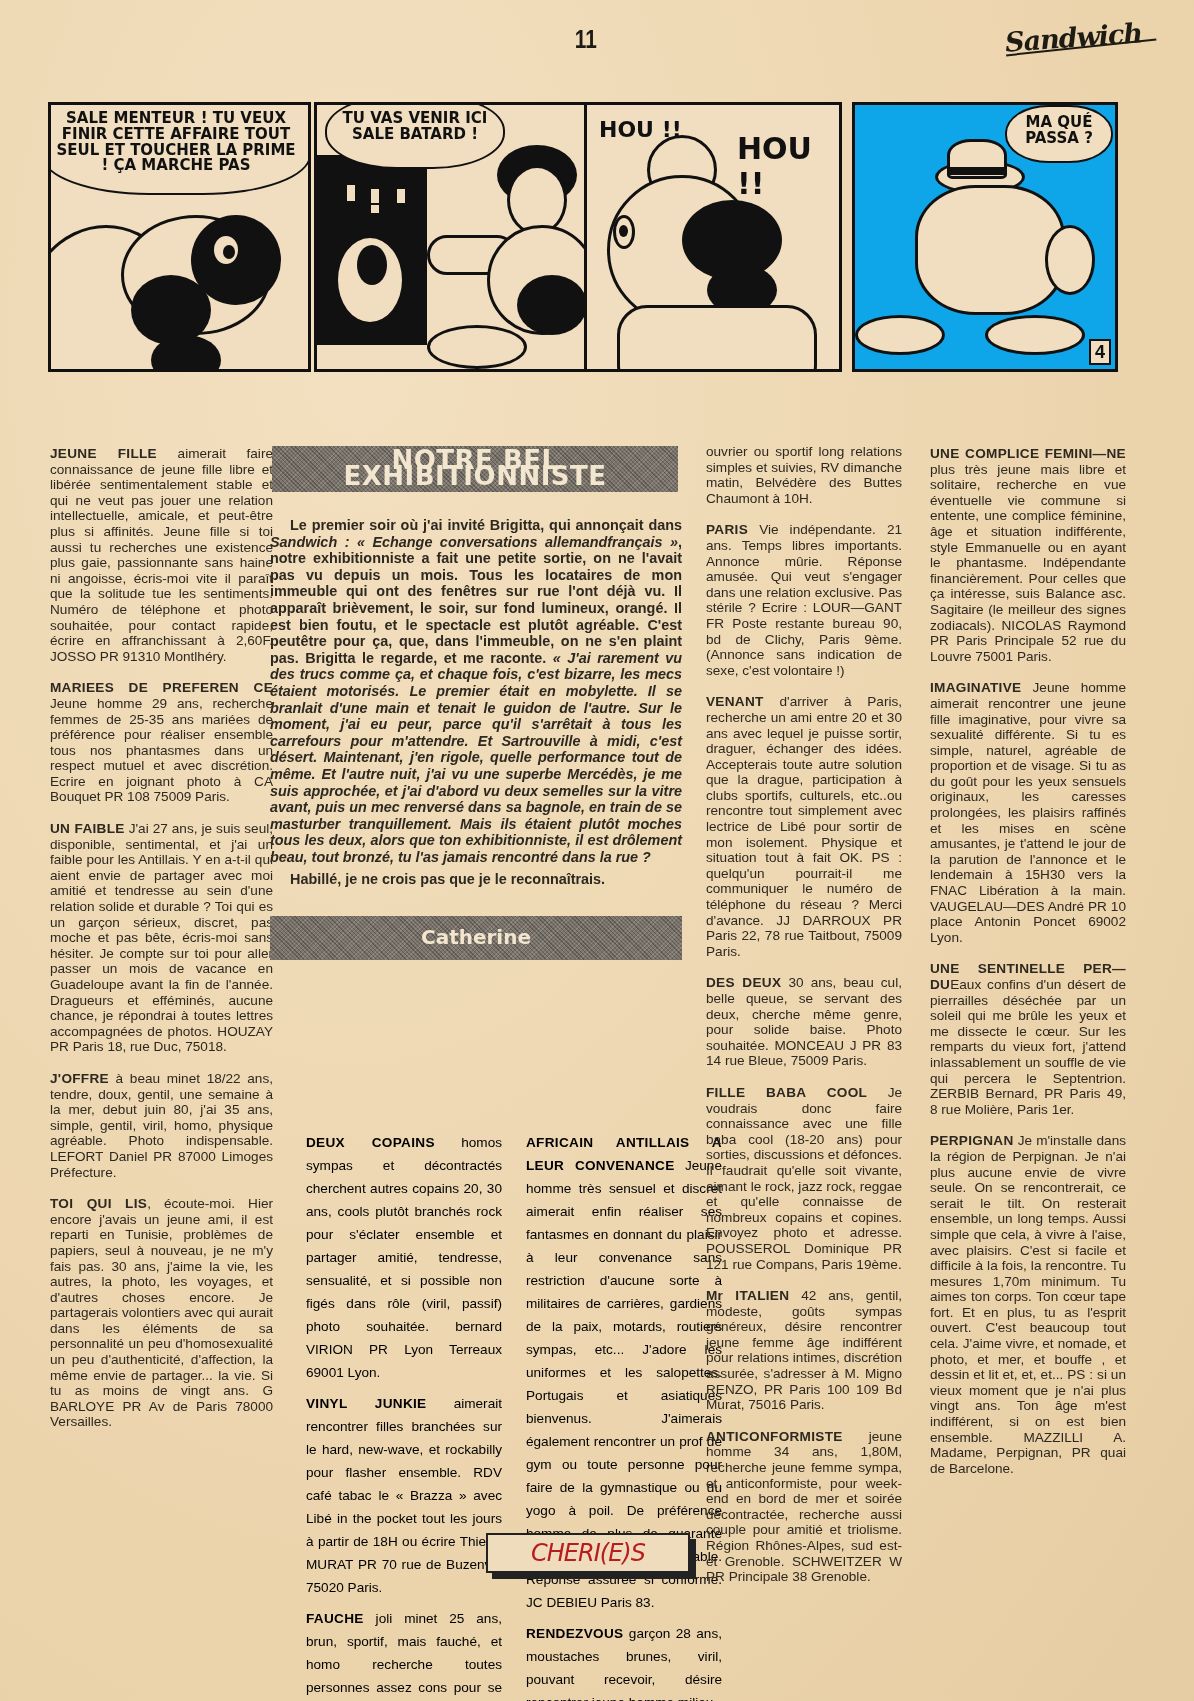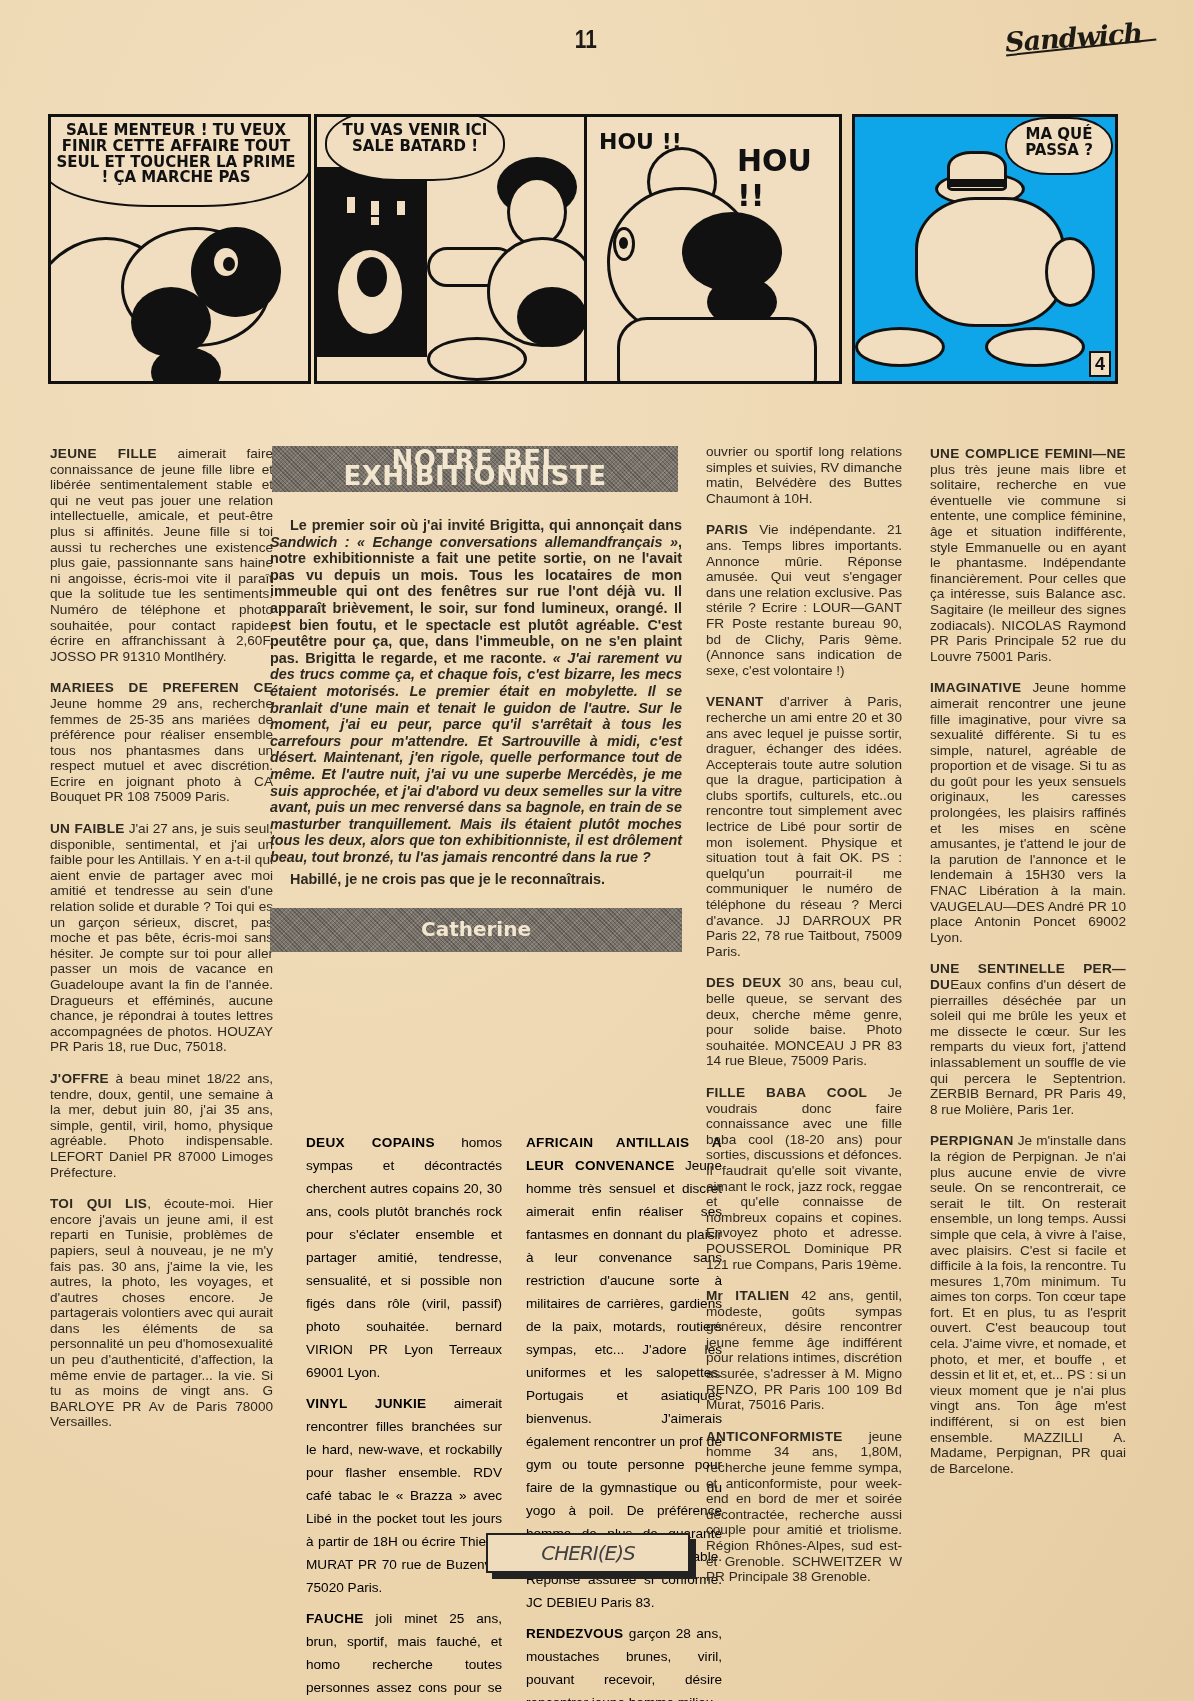--- a/index.html
+++ b/index.html
@@ -24,21 +24,21 @@
     transform: rotate(-4deg);
   }
   .logo::after {
     content: ""; position: absolute; left: 0; right: -14px; bottom: 4px; height: 2px;
     background: #1e1a14; transform: rotate(-2deg);
   }
 
   
   .strip { position: absolute; left: 48px; top: 102px; width: 1070px; height: 270px; }
   .panel {
-    position: absolute; top: 12px; height: 270px; border: 3px solid #111;
+    position: absolute; top: 0; height: 270px; border: 3px solid #111;
     background: #f1dec0; overflow: hidden;
   }
   .panel.p1 { left: 0; width: 263px; }
   .panel.p2 { left: 266px; width: 316px; }
   .panel.p3 { left: 536px; width: 258px; }
   .panel.p4 { left: 804px; width: 266px; background: #0ea5e9; }
   .bubble {
     position: absolute; background: #f1dec0; border: 2px solid #111; border-radius: 40% / 48%;
     font-family: "DejaVu Sans", sans-serif; font-weight: bold; color: #111;
     text-align: center; line-height: 1.05; padding: 6px 10px; text-transform: uppercase;
@@ -75,36 +75,36 @@
     height: 46px; margin: 0 0 25px 0;
     background-color: #7b746b;
     background-image:
       repeating-linear-gradient(45deg, rgba(0,0,0,0.25) 0 1px, transparent 1px 3px),
       repeating-linear-gradient(-45deg, rgba(255,255,255,0.15) 0 1px, transparent 1px 3px);
     color: #f3e6cf; font-weight: bold; text-align: center;
     font-family: "DejaVu Sans", sans-serif;
     display: flex; align-items: center; justify-content: center;
   }
   .banner.b1 { width: 406px; font-size: 26px; letter-spacing: 0.5px; margin-left: 2px; }
-  .banner.b2 { width: 412px; height: 44px; font-size: 20px; margin-top: 20px; margin-bottom: 18px; }
+  .banner.b2 { width: 412px; height: 44px; font-size: 20px; margin-top: 28px; margin-bottom: 18px; }
   .article { font-weight: bold; font-size: 14.4px; line-height: 16.6px; text-align: justify; }
   .article p { text-indent: 20px; margin-bottom: 6px; }
   .article em { font-style: italic; }
 
   .sub { position: absolute; top: 1131px; font-size: 13.6px; line-height: 23px; text-align: justify; color: #000000; margin-left: 36px; }
   .sub.s1 { left: 270px; width: 196px; }
   .sub.s2 { left: 490px; width: 196px; }
   .ad.tight { margin-bottom: 8px; }
 
   .cheries {
     position: absolute; left: 486px; top: 1533px; width: 204px; height: 40px;
     border: 2px solid #222; background: #efdcbc;
     box-shadow: 6px 6px 0 #222;
-    font-family: "DejaVu Sans", sans-serif; font-style: italic; font-size: 20px;
-    color: #404040; text-align: center; line-height: 36px; letter-spacing: -1px;
+    font-family: "DejaVu Sans", sans-serif; font-style: italic; font-size: 24px;
+    color: #b91c1c; text-align: center; line-height: 36px; letter-spacing: -1px;
   }
 </style>
 </head>
 <body>
 
 <div class="page-number">11</div>
 <div class="logo">Sandwich</div>
 
 <div class="strip">
   <div class="panel p1">

